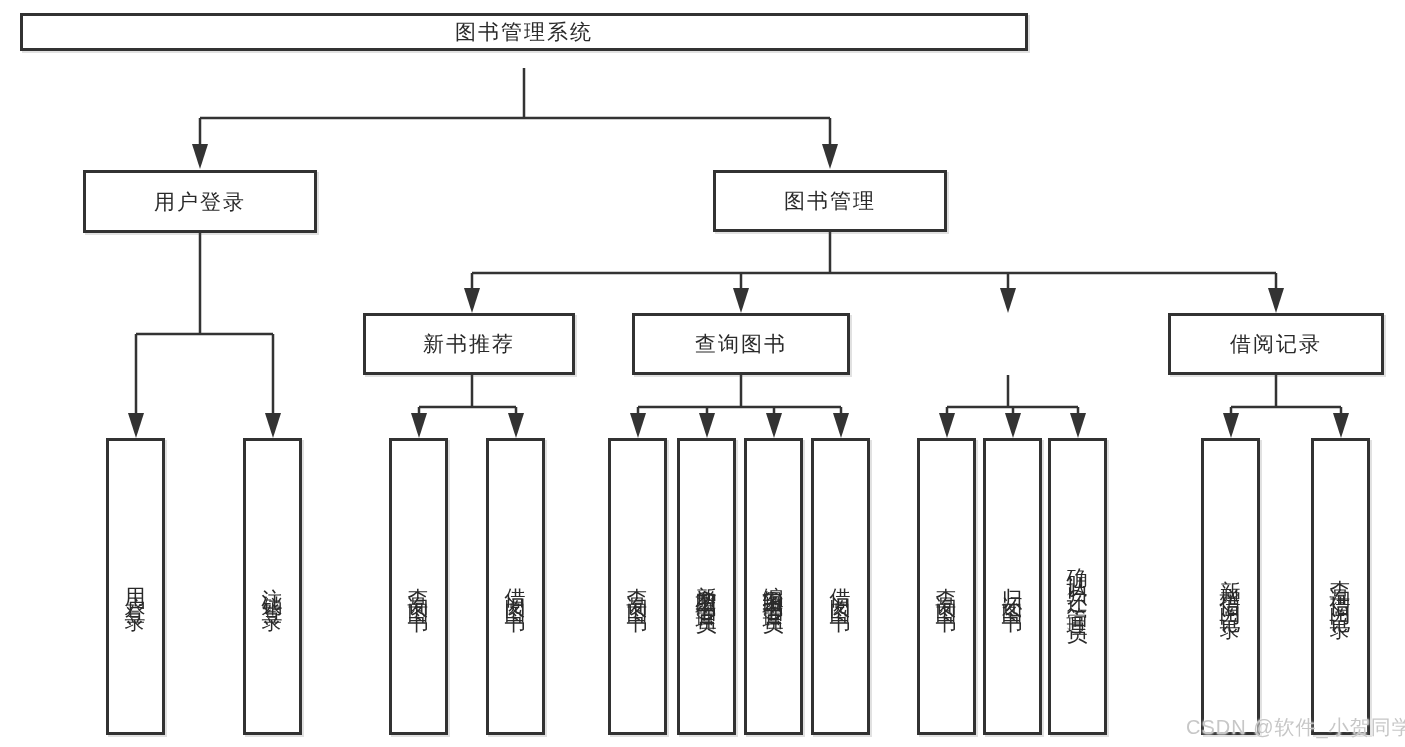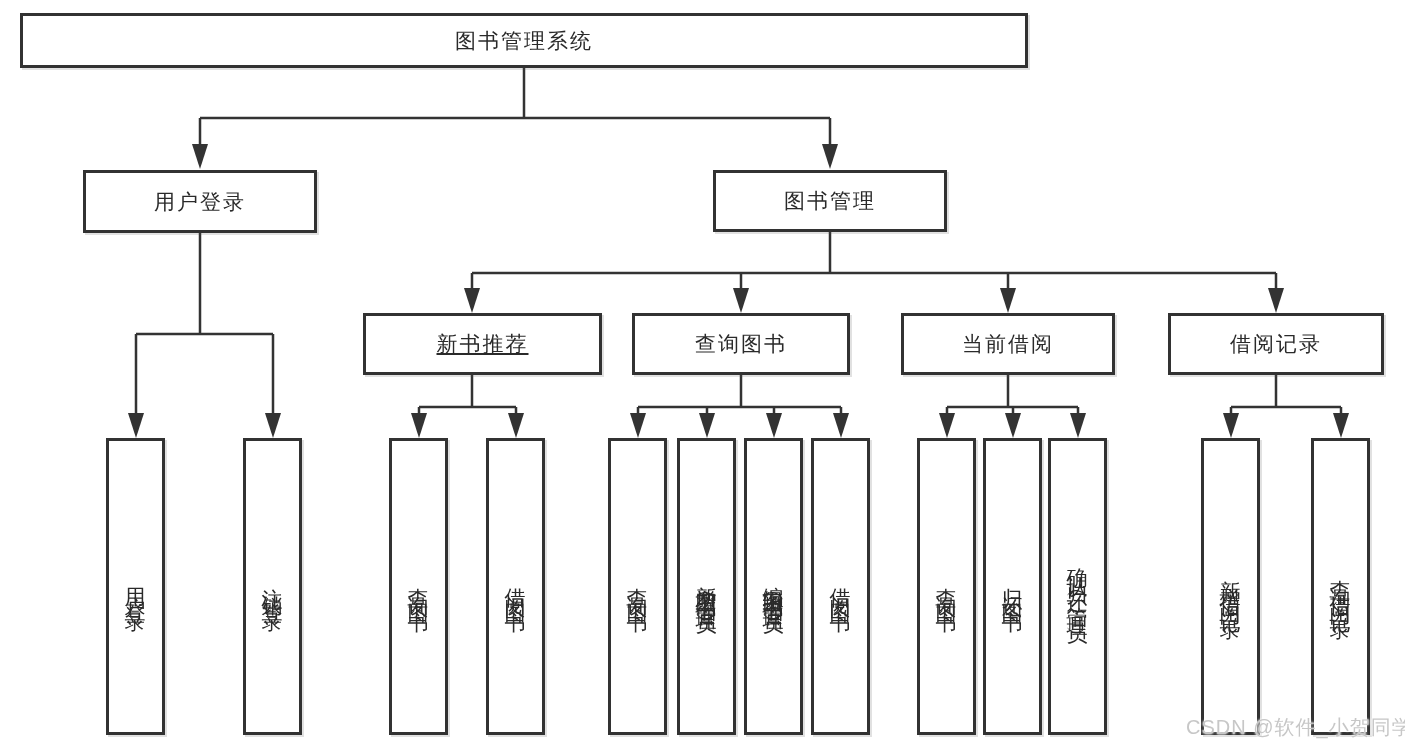--- a/index.html
+++ b/index.html
@@ -20,25 +20,25 @@
     display:flex;align-items:center;justify-content:center;
     box-shadow:2px 2px 0 rgba(90,90,90,0.18);
     z-index:2;
   }
   .hnode span{
     font-size:21px;
     letter-spacing:2px;
     color:#2a2a2a;
     white-space:nowrap;
   }
-  .root{left:20px;top:13px;width:1008px;height:55px;}
+  .root{left:20px;top:13px;width:1008px;height:38px;}
   .l2a{left:83px;top:170px;width:234px;height:63px;}
   .l2b{left:713px;top:170px;width:234px;height:62px;}
   .l3{top:313px;height:62px;}
-  .l3a{left:363px;width:239px;text-decoration:underline;}
+  .l3a{left:363px;width:212px;}
   .l3b{left:632px;width:218px;}
   .l3c{left:901px;width:214px;}
   .l3d{left:1168px;width:216px;}
   .leaf{top:438px;width:59px;height:297px;}
   .vtext{
     writing-mode:vertical-rl;
     text-orientation:mixed;
     font-size:21px;
     letter-spacing:8px;
     color:#2a2a2a;
@@ -104,23 +104,20 @@
   <div class="box hnode l2b">
     <span>图书管理</span>
   </div>
 
   <div class="box hnode l3 l3a">
     <span>新书推荐</span>
   </div>
   <div class="box hnode l3 l3b">
     <span>查询图书</span>
   </div>
-  <div class="box hnode l3 l3c">
-    <span>当前借阅</span>
-  </div>
   <div class="box hnode l3 l3d">
     <span>借阅记录</span>
   </div>
 
   <div class="box leaf" style="left:106px">
     <span class="vtext">用户登录</span>
   </div>
   <div class="box leaf" style="left:243px">
     <span class="vtext">注销登录</span>
   </div>

